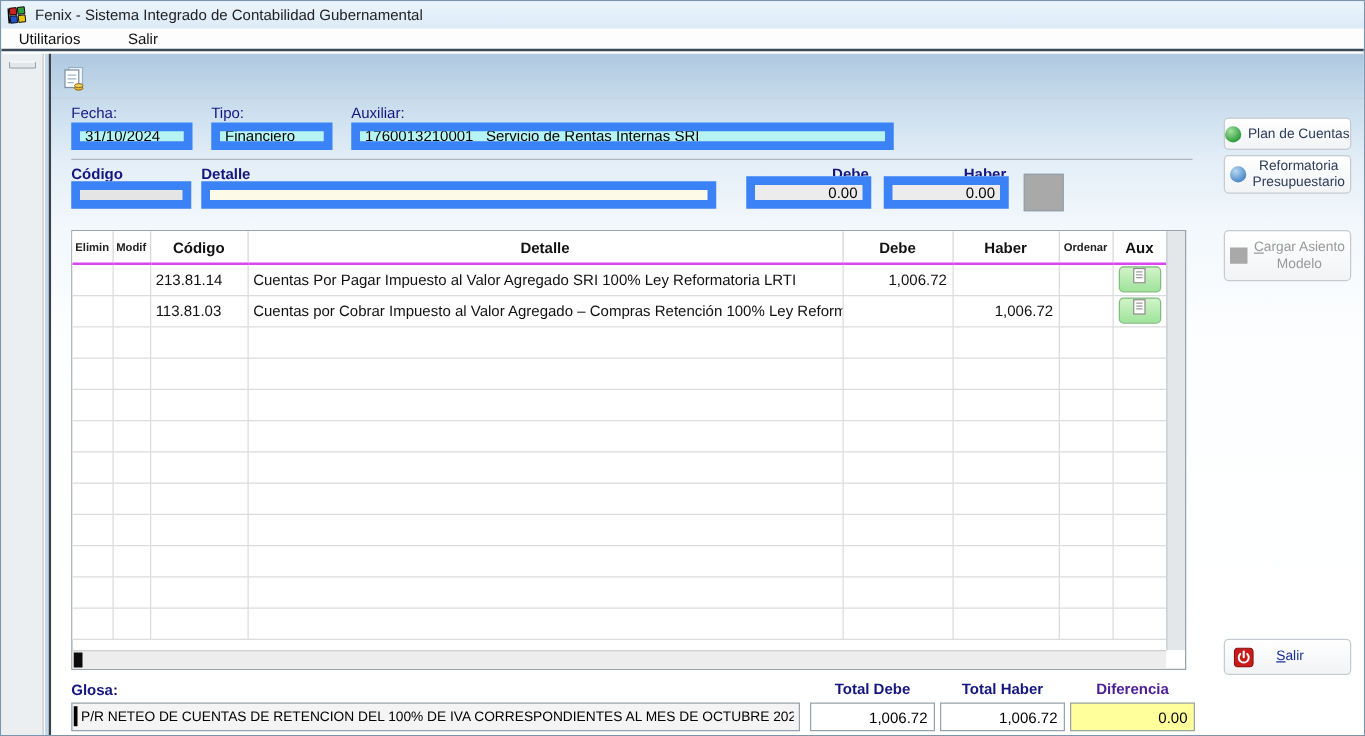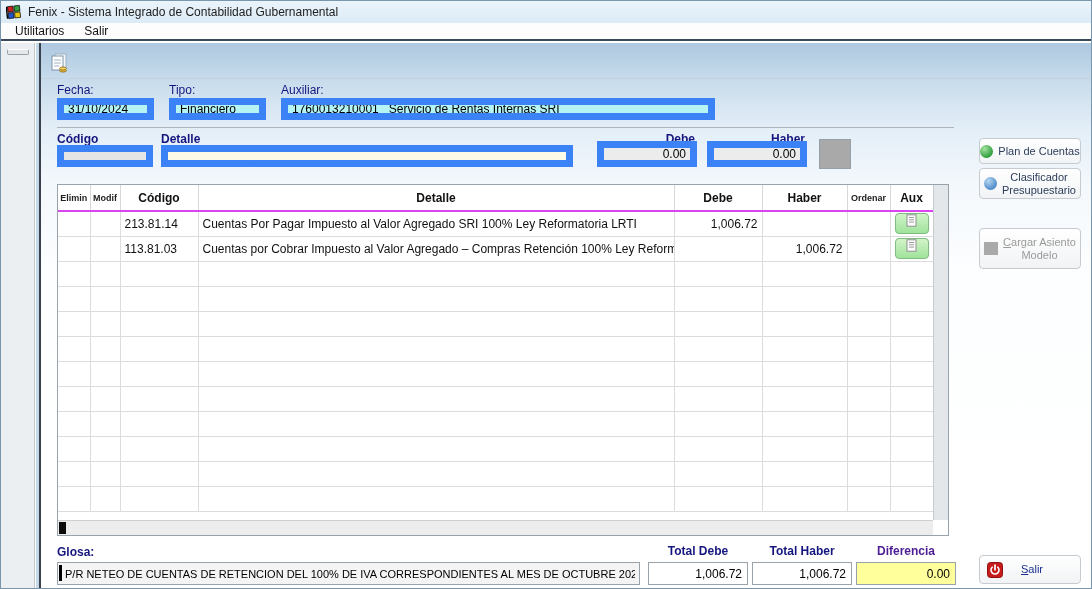--- a/index.html
+++ b/index.html
@@ -4,21 +4,21 @@
 <style>
   * { margin:0; padding:0; box-sizing:border-box; }
   html,body { width:1092px; height:589px; }
   body { font-family:"Liberation Sans", sans-serif; font-size:12px; color:#111; background:#fff; }
   .window { position:relative; width:1092px; height:589px; overflow:hidden; border:1px solid #7a96ad; background:#fff; }
   .abs { position:absolute; }
 
   
   .titlebar { left:0; top:0; width:1092px; height:22px; background:linear-gradient(180deg,#eaf4fb,#dcebf7); display:flex; align-items:center; padding-left:5px; gap:6px; }
   .title-text { font-size:12px; color:#222; }
-  .menubar { left:0; top:22px; width:1092px; height:18px; background:#fdfdfd; display:flex; align-items:flex-start; gap:4px; padding-left:6px; border-bottom:2px solid #3a4a5a; }
+  .menubar { left:0; top:22px; width:1092px; height:18px; background:#fdfdfd; display:flex; align-items:flex-start; gap:22px; padding-left:6px; border-bottom:2px solid #3a4a5a; }
   .menu-item { padding:1px 8px; color:#111; cursor:default; }
 
   
   .left-strip { left:0; top:42px; width:34px; height:547px; background:#eceff1; border-right:1px solid #c2c8cd; }
   .blue-strip { left:35px; top:42px; width:3px; height:547px; background:#c3d9ea; }
   .dark-divider { left:38px; top:42px; width:2px; height:547px; background:#39424c; }
   .grip { left:6px; top:48px; width:22px; height:6px; border:1px solid #9aa2a8; border-top-color:#fff; border-radius:2px; background:#e4e7ea; }
   .main { left:40px; top:42px; width:1052px; height:547px;
           background:linear-gradient(180deg,#aec8e0 0px,#c8dcec 38px,#e3eef7 85px,#f3f8fc 140px,#fdfeff 230px,#ffffff 100%); }
   .toolbar-sep { left:40px; top:77px; width:1052px; height:1px; background:#c3d3e0; }
@@ -50,21 +50,21 @@
   td.c-aux { padding:1px 2px; text-align:center; }
   .aux-btn { display:inline-block; width:34px; height:21px; border:1px solid #7fbc7f; border-radius:4px;
              background:linear-gradient(180deg,#d2f3c9,#9fe39b); text-align:center; line-height:19px; cursor:pointer; }
   .vscroll { position:absolute; right:0; top:0; bottom:15px; width:15px; background:#e3e7ea; border-left:1px solid #c6cbd0; }
   .hscroll { position:absolute; left:0; right:15px; bottom:0; height:15px; background:#ededed; border-top:1px solid #cfcfcf; }
   .hthumb { position:absolute; left:1px; top:1px; width:7px; height:12px; background:#0c0c0c; }
 
   
   .side-btn { left:978px; width:102px; border:1px solid #c6cbd1; border-radius:4px;
               background:linear-gradient(180deg,#ffffff,#f1f3f5); display:flex; align-items:center; justify-content:center;
-              gap:5px; font-size:11px; color:#2c3d5a; cursor:pointer; text-align:center; line-height:1.15;margin-top:44px; }
+              gap:5px; font-size:11px; color:#2c3d5a; cursor:pointer; text-align:center; line-height:1.15; }
   .side-btn.disabled { color:#9a9a9a; cursor:default; }
   .sphere { width:13px; height:13px; border-radius:50%; flex:0 0 auto; }
   .sphere.green { background:radial-gradient(circle at 35% 30%, #a5e2a0, #2f9e3f 70%); }
   .sphere.blue  { background:radial-gradient(circle at 35% 30%, #b7d7f2, #4f8cc9 70%); }
   .graysq { width:14px; height:13px; background:#a9a9a9; flex:0 0 auto; }
   .ul-first { display:inline-block; }
   .ul-first::first-letter { text-decoration:underline; }
 
   
   .glosa-wrap { left:56px; top:561px; width:583px; height:23px; }
@@ -316,21 +316,21 @@
   </div>
 
   <div class="abs side-btn" style="top:93px; height:26px;">
     <span class="sphere green"></span>
     <span>Plan de Cuentas</span>
   </div>
 
   <div class="abs side-btn" style="top:123px; height:31px;">
     <span class="sphere blue"></span>
     <span>
-      <span style="display:block;">Clasificador</span>
+      <span style="display:block;">Reformatoria</span>
       <span style="display:block;">Presupuestario</span>
     </span>
   </div>
 
   <div class="abs side-btn disabled" style="top:183px; height:41px;">
     <span class="graysq"></span>
     <span>
       <span class="ul-first" style="display:block;">Cargar Asiento</span>
       <span style="display:block;">Modelo</span>
     </span>

